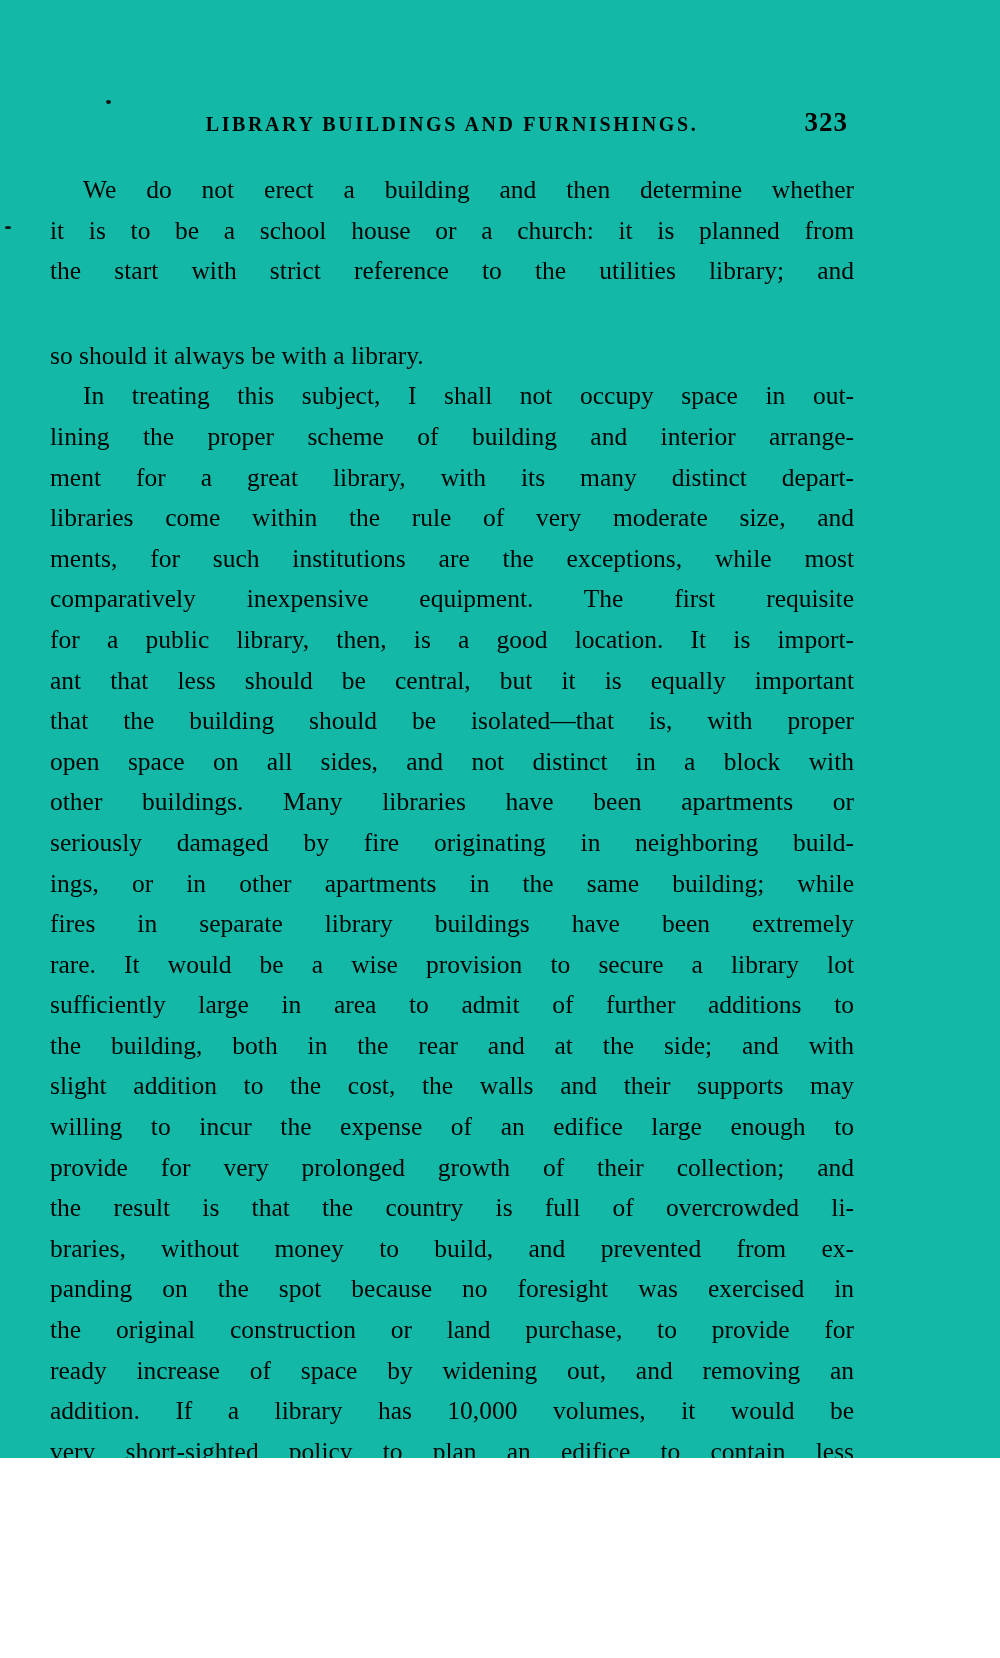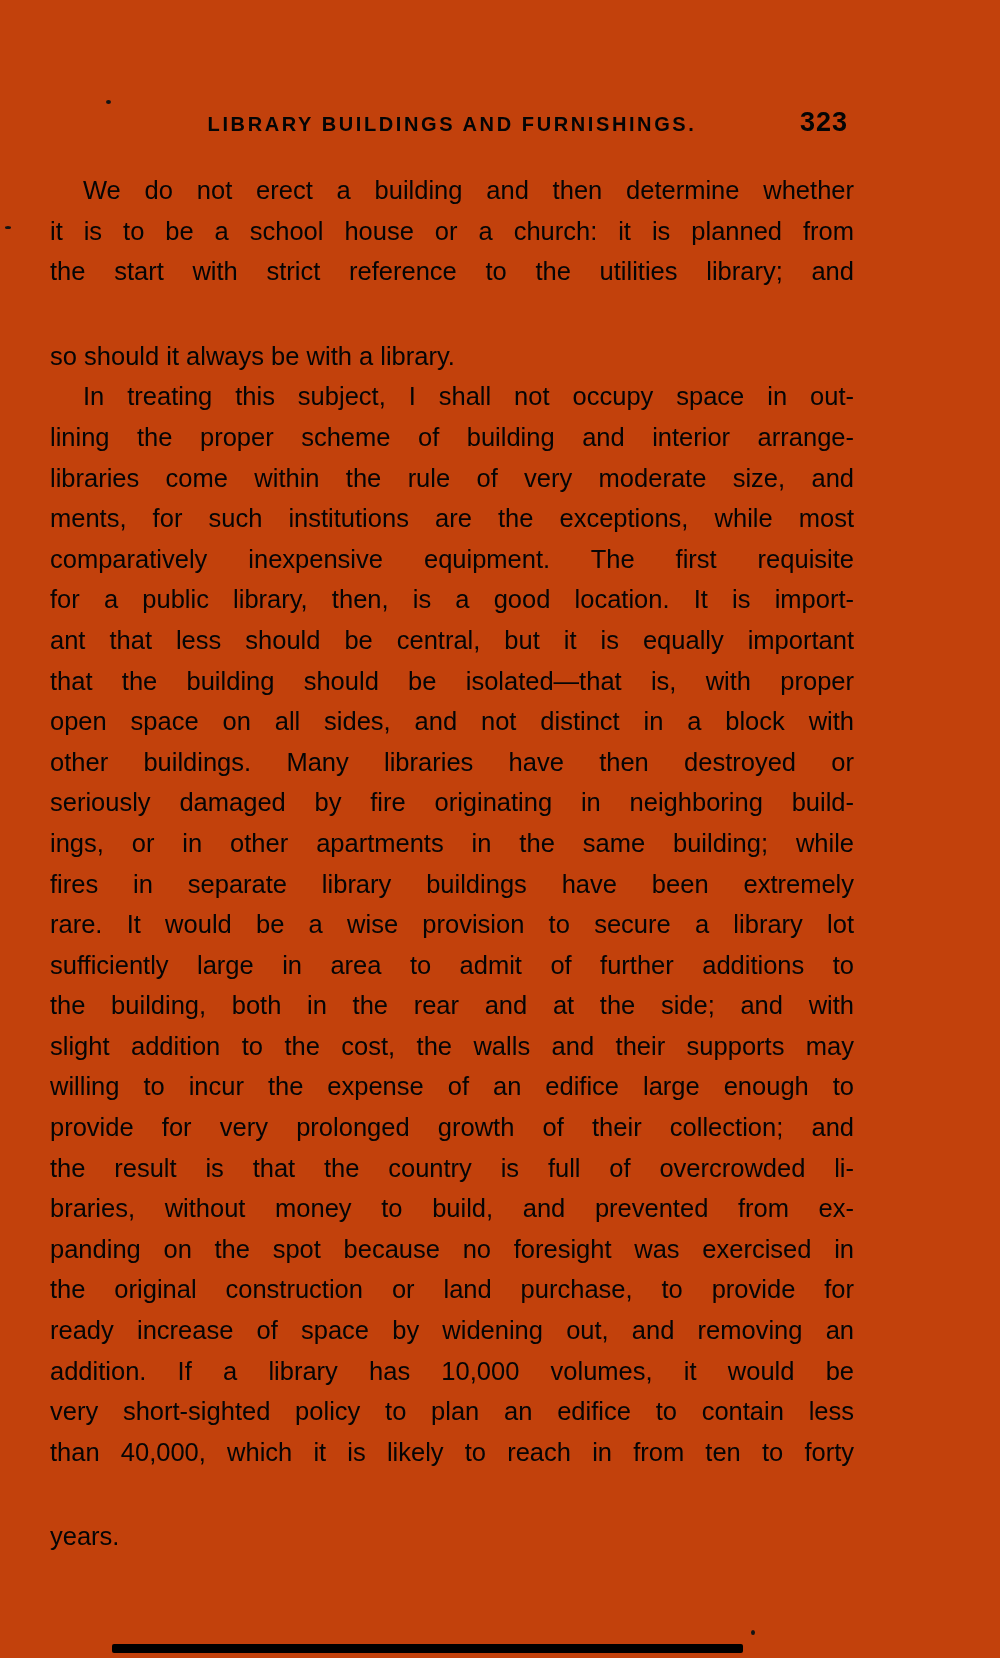--- a/index.html
+++ b/index.html
@@ -3,24 +3,24 @@
 <meta charset="utf-8">
 <style>
   html, body {
     margin: 0;
     padding: 0;
     background: #ffffff;
   }
   #page {
     position: relative;
     width: 1000px;
-    height: 1658px;
-    background: #c2410c;
+    height: 1458px;
+    background: #14b8a6;
     overflow: hidden;
-    font-family: Liberation Sans, sans-serif;
+    font-family: Liberation Serif, serif;
     color: #050505;
   }
   
   .header {
     position: absolute;
     top: 110px;
     left: 50px;
     width: 804px;
     height: 34px;
   }
@@ -99,28 +99,29 @@
   <div class="page-body">
       <div class="para">
         <div class="line indent">We do not erect a building and then determine whether</div>
         <div class="line">it is to be a school house or a church: it is planned from</div>
         <div class="line">the start with strict reference to the utilities library; and</div>
         <div class="line last">so should it always be with a library.</div>
       </div>
       <div class="para">
         <div class="line indent">In treating this subject, I shall not occupy space in out-</div>
         <div class="line">lining the proper scheme of building and interior arrange-</div>
+        <div class="line">ment for a great library, with its many distinct depart-</div>
         <div class="line">libraries come within the rule of very moderate size, and</div>
         <div class="line">ments, for such institutions are the exceptions, while most</div>
         <div class="line">comparatively inexpensive equipment. The first requisite</div>
         <div class="line">for a public library, then, is a good location. It is import-</div>
         <div class="line">ant that less should be central, but it is equally important</div>
         <div class="line">that the building should be isolated—that is, with proper</div>
         <div class="line">open space on all sides, and not distinct in a block with</div>
-        <div class="line">other buildings. Many libraries have then destroyed or</div>
+        <div class="line">other buildings. Many libraries have been apartments or</div>
         <div class="line">seriously damaged by fire originating in neighboring build-</div>
         <div class="line">ings, or in other apartments in the same building; while</div>
         <div class="line">fires in separate library buildings have been extremely</div>
         <div class="line">rare. It would be a wise provision to secure a library lot</div>
         <div class="line">sufficiently large in area to admit of further additions to</div>
         <div class="line">the building, both in the rear and at the side; and with</div>
         <div class="line">slight addition to the cost, the walls and their supports may</div>
         <div class="line">willing to incur the expense of an edifice large enough to</div>
         <div class="line">provide for very prolonged growth of their collection; and</div>
         <div class="line">the result is that the country is full of overcrowded li-</div>

